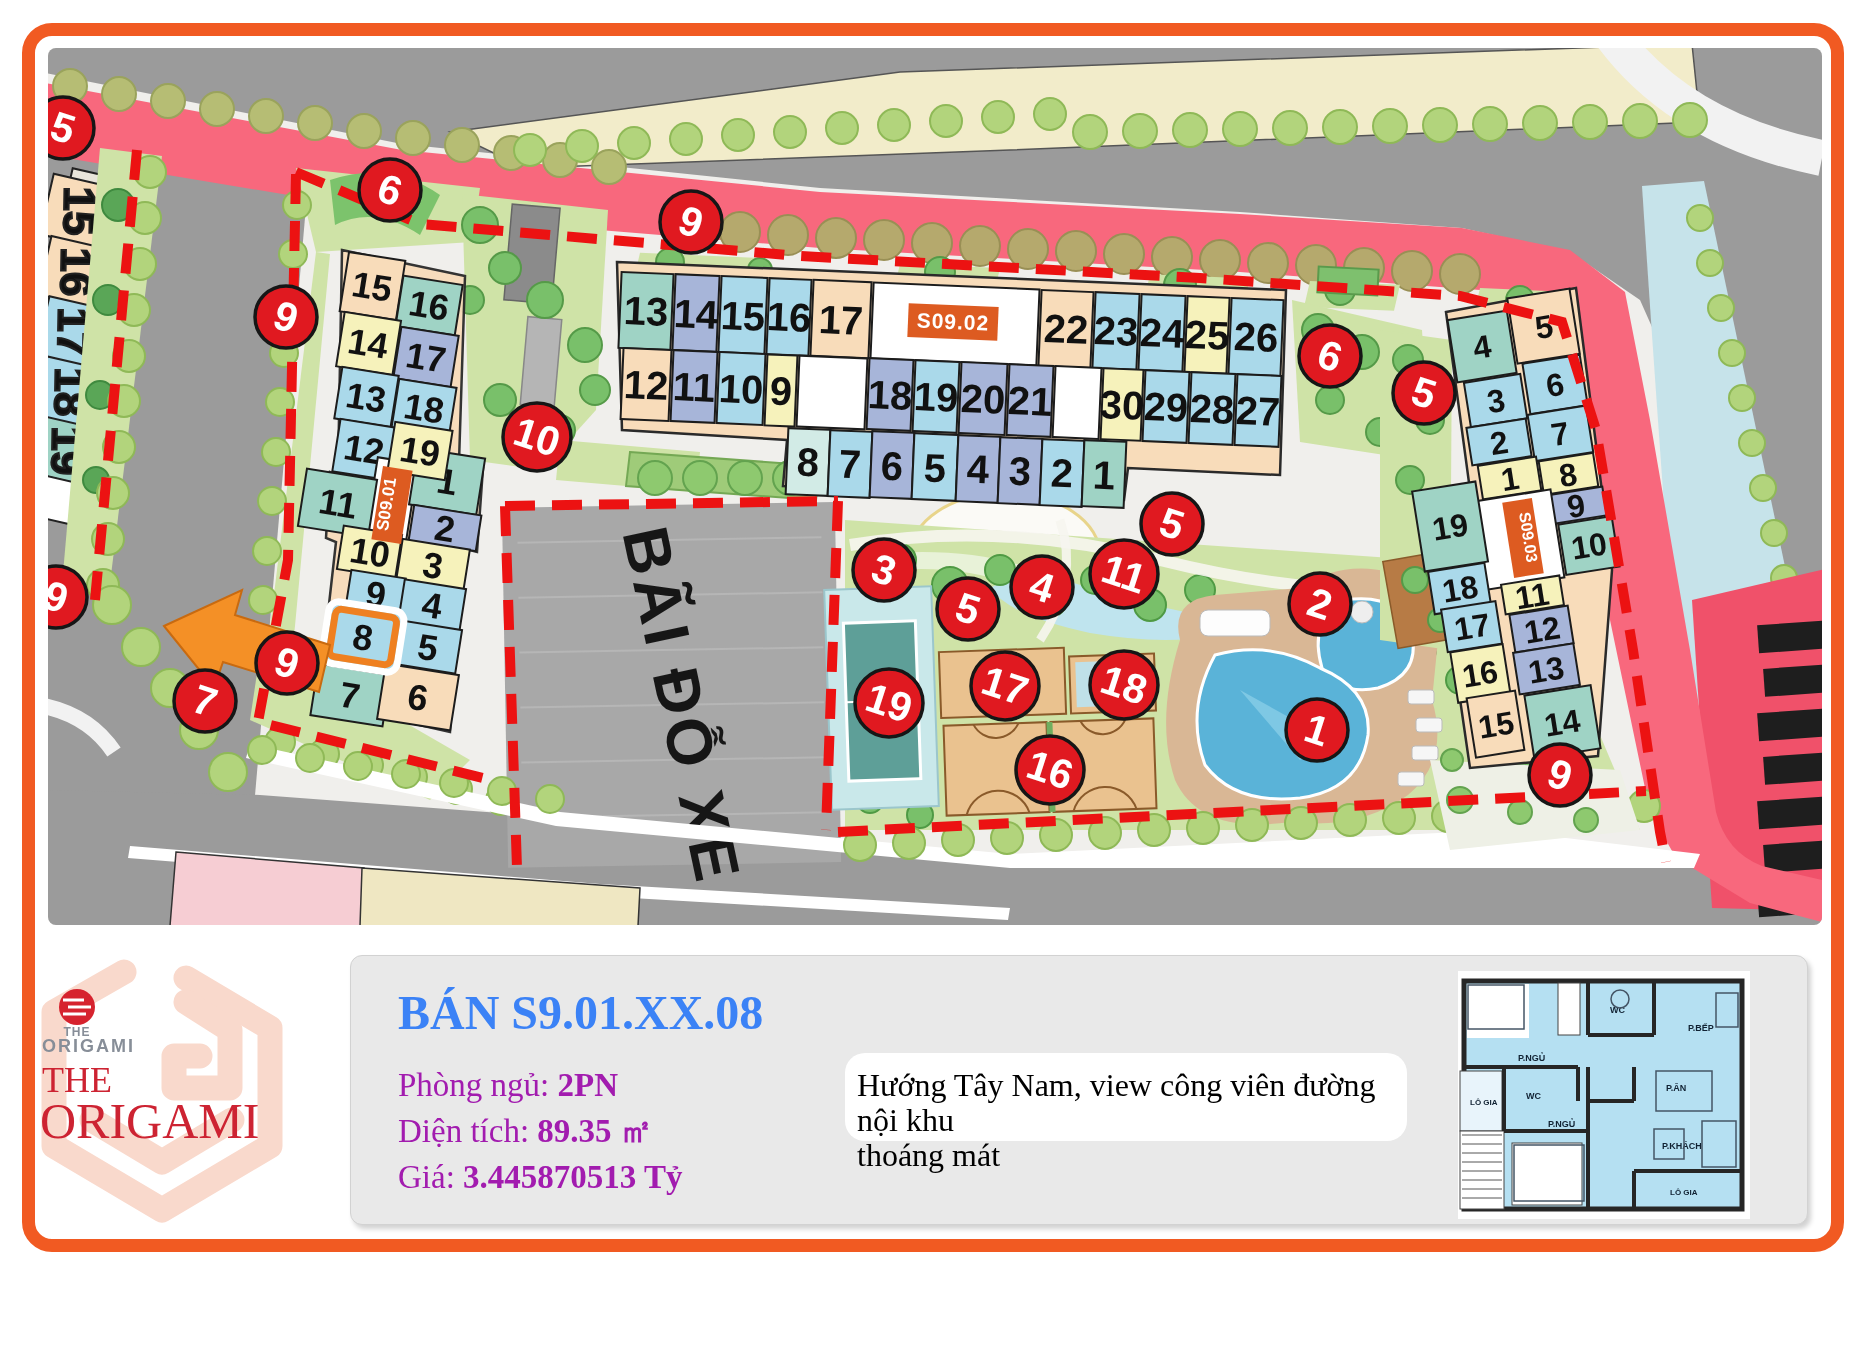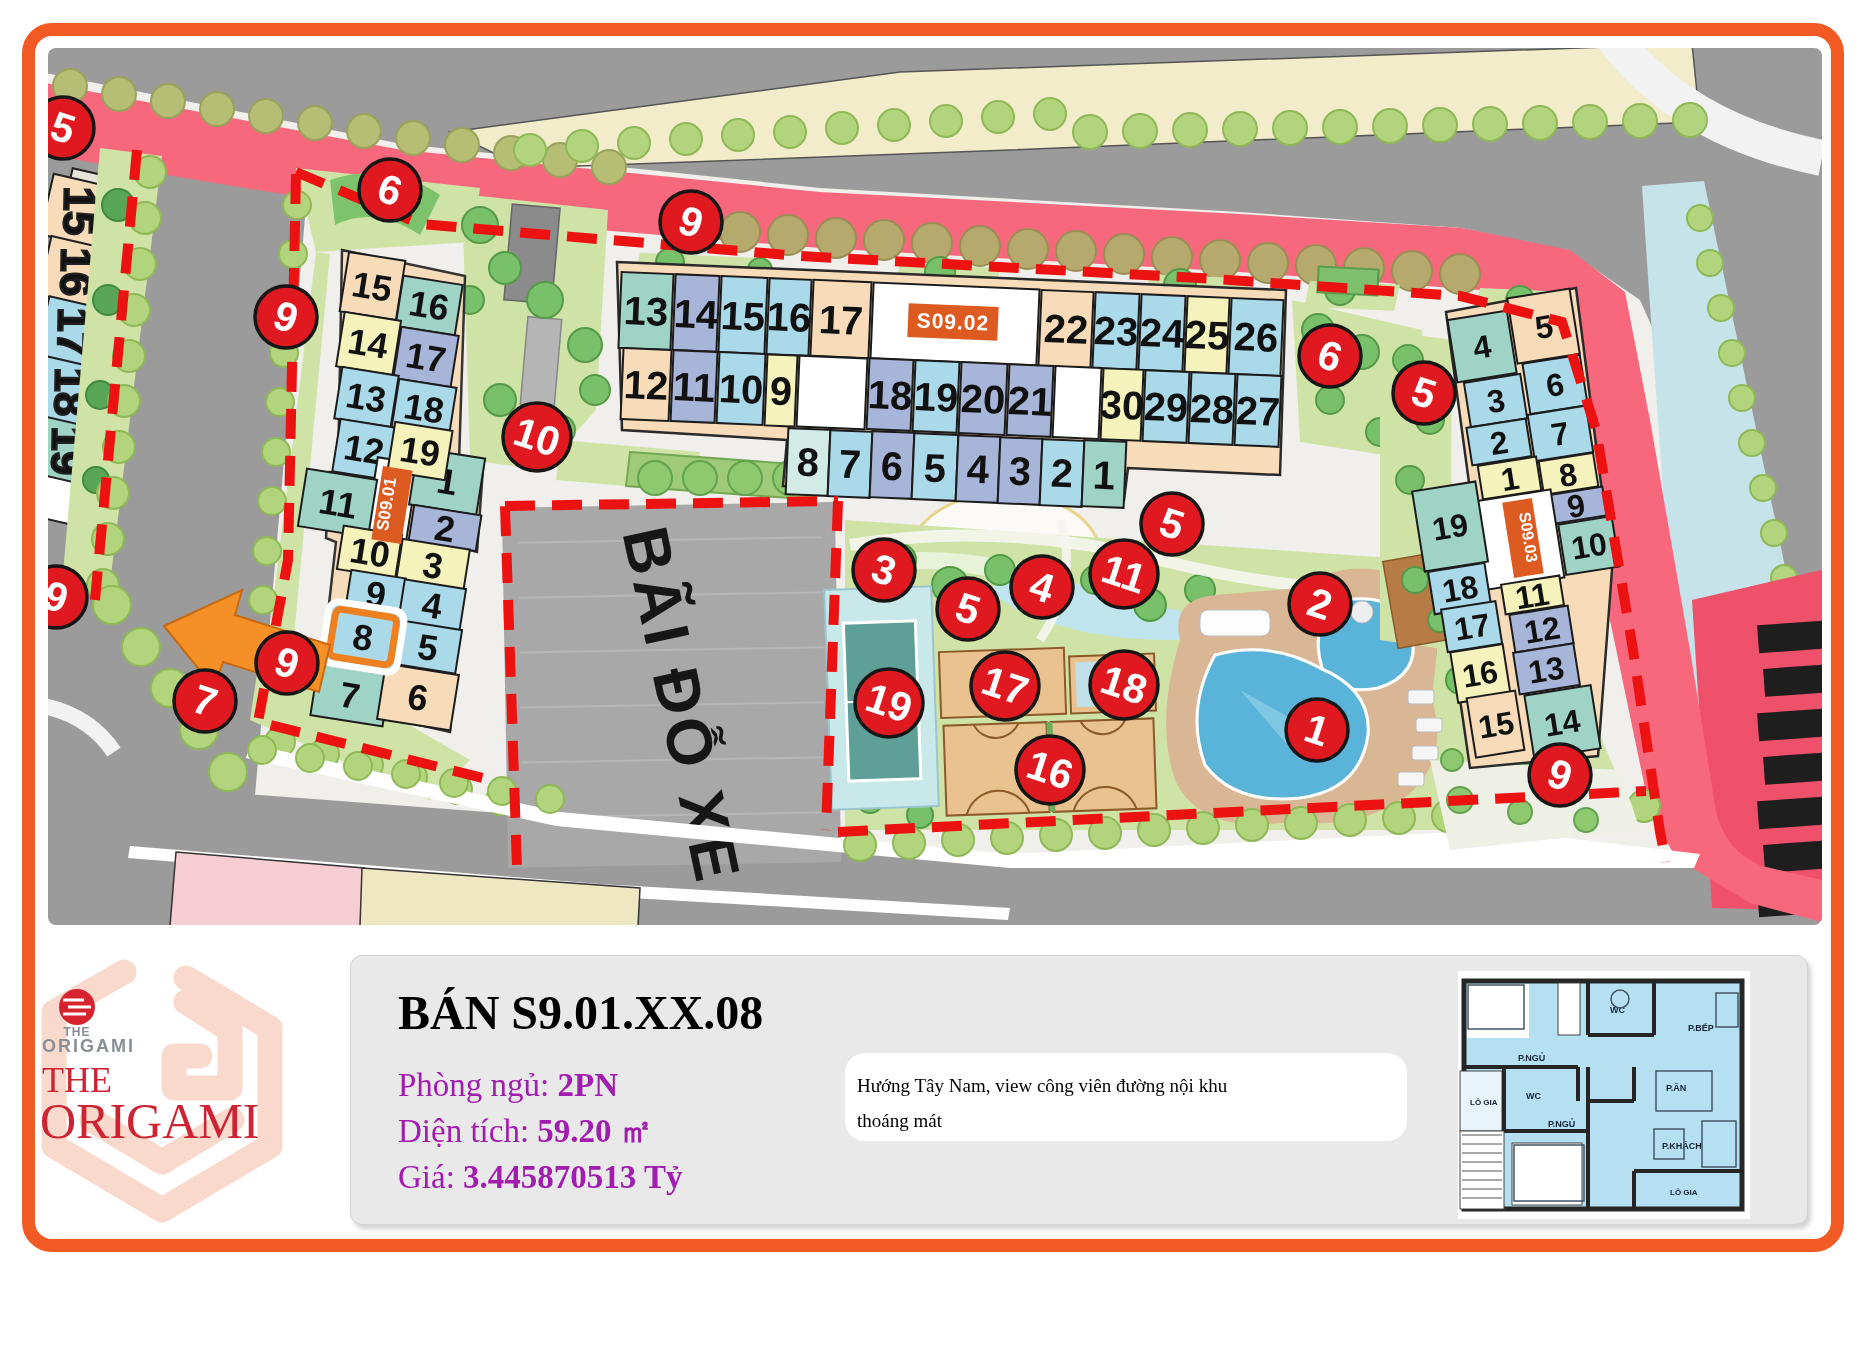--- a/index.html
+++ b/index.html
@@ -755,30 +755,30 @@
         </g>
       </g>
       <text x="53" y="96" font-size="12" font-weight="bold" fill="#878e98" text-anchor="middle" letter-spacing="1">THE</text>
       <text x="18" y="112" font-size="18" font-weight="bold" fill="#878e98" letter-spacing="2">ORIGAMI</text>
       <text x="18" y="152" font-size="36" font-family="Liberation Serif, serif" fill="#cd2332">THE</text>
       <text x="16" y="198" font-size="50" font-family="Liberation Serif, serif" fill="#cd2332">ORIGAMI</text>
     </svg></div>
 
 <div class="abs" style="left:350px;top:955px;width:1456px;height:268px;background:#e9e9e9;border:1px solid #d2d2d2;border-radius:12px;box-shadow:3px 4px 5px rgba(0,0,0,0.18);"></div>
 
-<div class="abs" style="left:398px;top:985px;font-family:'Liberation Serif',serif;font-weight:bold;font-size:48px;color:#000000;">BÁN S9.01.XX.08</div>
+<div class="abs" style="left:398px;top:985px;font-family:'Liberation Serif',serif;font-weight:bold;font-size:48px;color:#3b82f6;">BÁN S9.01.XX.08</div>
 
 <div class="abs" style="left:398px;top:1062px;font-family:'Liberation Serif',serif;font-size:33px;color:#a21caf;line-height:46px;">
 Phòng ngủ: <b>2PN</b><br>
-Diện tích: <b>59.20 ㎡</b><br>
+Diện tích: <b>89.35 ㎡</b><br>
 Giá: <b>3.445870513 Tỷ</b>
 </div>
 
 <div class="abs" style="left:845px;top:1053px;width:562px;height:88px;background:#fff;border-radius:20px;"></div>
-<div class="abs" style="left:857px;top:1068px;width:560px;font-family:'Liberation Serif',serif;font-size:19px;color:#000;line-height:35px;">Hướng Tây Nam, view công viên đường nội khu<br>thoáng mát</div>
+<div class="abs" style="left:857px;top:1068px;width:560px;font-family:'Liberation Serif',serif;font-size:32px;color:#000;line-height:35px;">Hướng Tây Nam, view công viên đường nội khu<br>thoáng mát</div>
 
 <div class="abs" style="left:1458px;top:971px;width:292px;height:248px;"><svg width="292" height="248" viewBox="0 0 292 248" font-family="Liberation Sans, sans-serif">
       <rect x="0" y="0" width="292" height="248" fill="#fff"></rect>
       <rect x="6" y="10" width="278" height="228" fill="#b5e0f2" stroke="#262626" stroke-width="5"></rect>
       <rect x="9" y="13" width="62" height="54" fill="#fff"></rect>
       <rect x="100" y="12" width="22" height="52" fill="#fff" stroke="#444"></rect>
       <rect x="2" y="100" width="42" height="60" fill="#e8f4fb" stroke="#444"></rect>
       <rect x="2" y="160" width="44" height="78" fill="#fff" stroke="#444"></rect>
       <g stroke="#555" stroke-width="1">
         <line x1="4" y1="164" x2="44" y2="164"></line>

